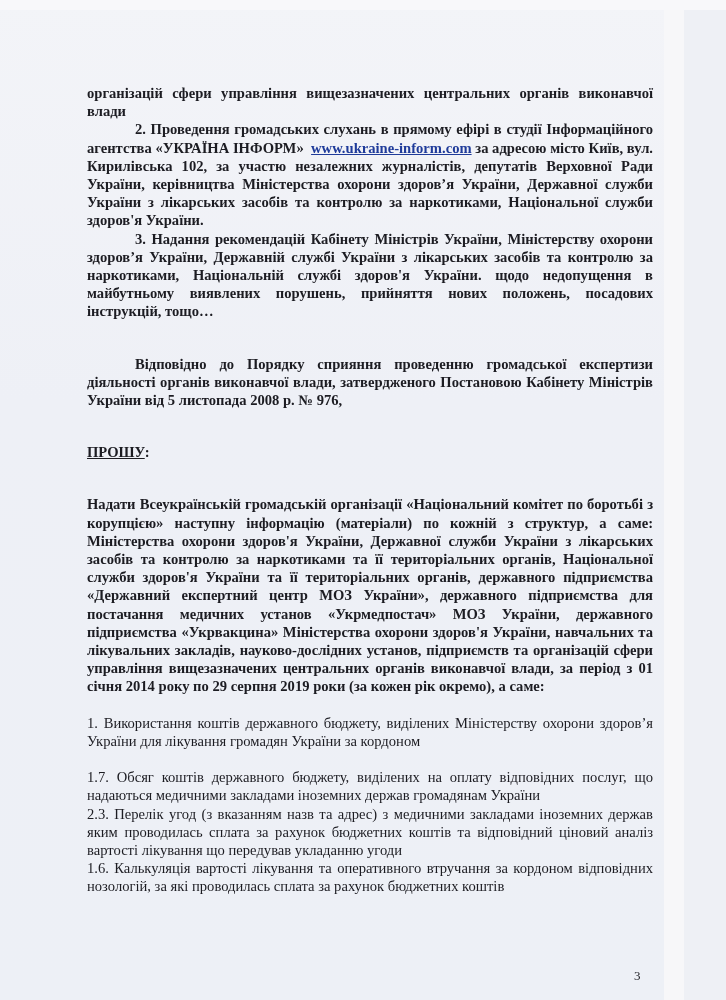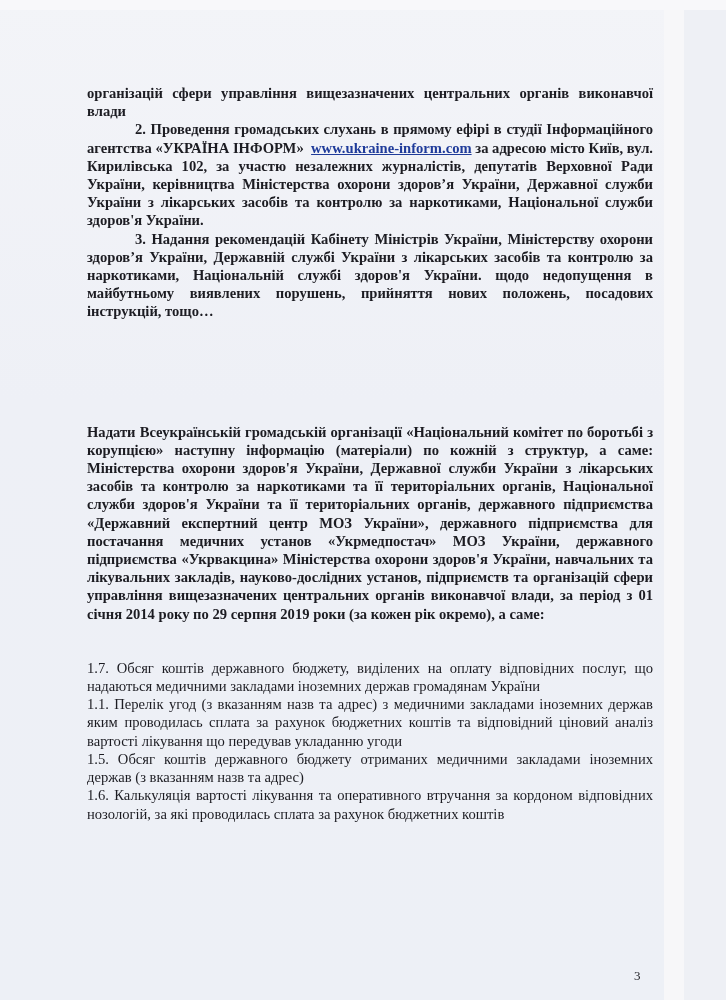--- a/index.html
+++ b/index.html
@@ -39,36 +39,38 @@
   <div class="content">
     <p class="b">організацій сфери управління вищезазначених центральних органів виконавчої влади</p>
 
     <p class="b indent"><span>2. Проведення громадських слухань в прямому ефірі в студії Інформаційного агентства «УКРАЇНА ІНФОРМ»</span>&nbsp; <a class="link">www.ukraine-inform.com</a><span> за адресою місто Київ, вул. Кирилівська 102, за участю незалежних журналістів, депутатів Верховної Ради України, керівництва Міністерства охорони здоров’я України, Державної служби України з лікарських засобів та контролю за наркотиками, Національної служби здоров'я України.</span></p>
 
     <p class="b indent">3. Надання рекомендацій Кабінету Міністрів України, Міністерству охорони здоров’я України, Державній службі України з лікарських засобів та контролю за наркотиками, Національній службі здоров'я України. щодо недопущення в майбутньому виявлених порушень, прийняття нових положень, посадових інструкцій, тощо…</p>
 
     <div class="gap"></div>
     <div class="gap-s"></div>
 
+    <p class="b indent">Відповідно до Порядку сприяння проведенню громадської експертизи діяльності органів виконавчої влади, затвердженого Постановою Кабінету Міністрів України від 5 листопада 2008 р. № 976,</p>
 
     <div class="gap"></div>
     <div class="gap-s"></div>
 
+    <p class="b"><span class="u">ПРОШУ</span><span>:</span></p>
 
     <div class="gap"></div>
     <div class="gap-s"></div>
 
     <p class="b">Надати Всеукраїнській громадській організації «Національний комітет по боротьбі з корупцією» наступну інформацію (матеріали) по кожній з структур, а саме: Міністерства охорони здоров'я України, Державної служби України з лікарських засобів та контролю за наркотиками та її територіальних органів, Національної служби здоров'я України та її територіальних органів, державного підприємства «Державний експертний центр МОЗ України», державного підприємства для постачання медичних установ «Укрмедпостач» МОЗ України, державного підприємства «Укрвакцина» Міністерства охорони здоров'я України, навчальних та лікувальних закладів, науково-дослідних установ, підприємств та організацій сфери управління вищезазначених центральних органів виконавчої влади, за період з 01 січня 2014 року по 29 серпня 2019 роки (за кожен рік окремо), а саме:</p>
 
     <div class="gap"></div>
 
+    <p class="reg">1. Використання коштів державного бюджету, виділених Міністерству охорони здоров’я України для лікування громадян України за кордоном</p>
 
     <div class="gap"></div>
 
     <p class="reg">1.7. Обсяг коштів державного бюджету, виділених на оплату відповідних послуг, що надаються медичними закладами іноземних держав громадянам України</p>
-    <p class="reg">1.1. Перелік угод (з вказанням назв та адрес) з медичними закладами іноземних держав яким проводилась сплата за рахунок бюджетних коштів та відповідний ціновий аналіз вартості лікування що передував укладанню угоди</p>
-    <p class="reg">1.5. Обсяг коштів державного бюджету отриманих медичними закладами іноземних держав (з вказанням назв та адрес)</p>
+    <p class="reg">2.3. Перелік угод (з вказанням назв та адрес) з медичними закладами іноземних держав яким проводилась сплата за рахунок бюджетних коштів та відповідний ціновий аналіз вартості лікування що передував укладанню угоди</p>
     <p class="reg">1.6. Калькуляція вартості лікування та оперативного втручання за кордоном відповідних нозологій, за які проводилась сплата за рахунок бюджетних коштів</p>
 
   </div>
 
   <div class="pagenum">3</div>
 </div>
 
 </body></html>

